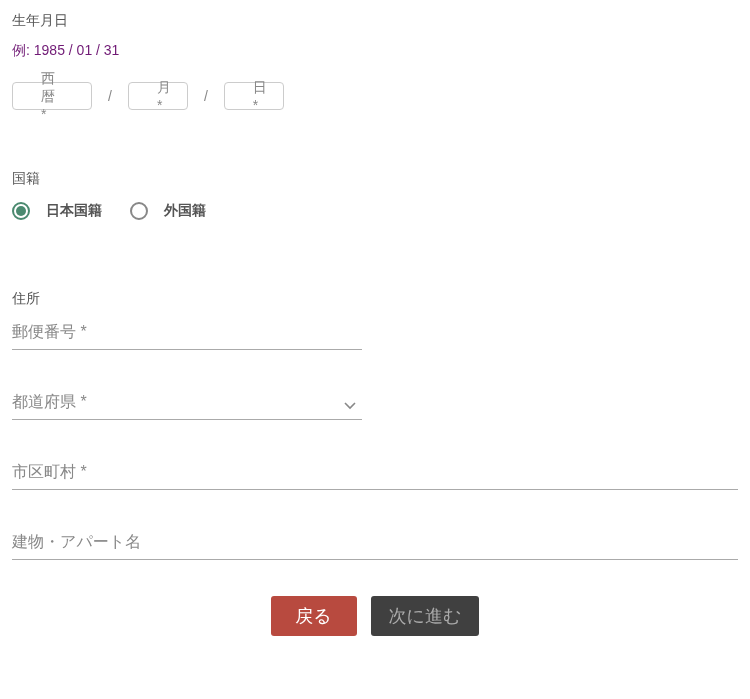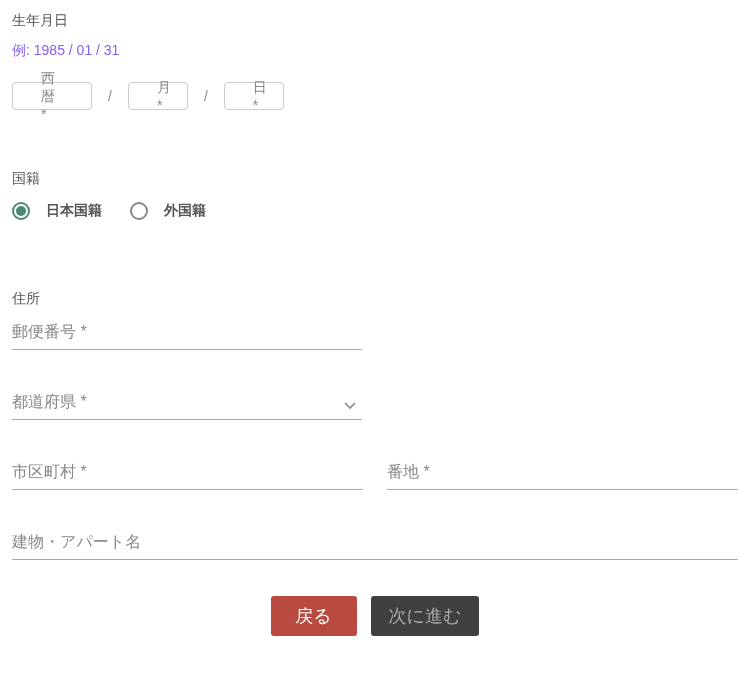--- a/index.html
+++ b/index.html
@@ -11,21 +11,21 @@
     width: 750px;
     background: #fff;
   }
   .section-label {
     font-weight: normal;
     color: #555;
     font-size: 14px;
     margin-bottom: 12px;
   }
   .example {
-    color: #8b5cf6;
+    color: #701a75;
     font-size: 14px;
     margin-bottom: 22px;
   }
   .dob-row {
     display: flex;
     align-items: center;
     gap: 12px;
     margin-bottom: 60px;
   }
   .boxed-input {
@@ -174,25 +174,20 @@
     </span>
   </div>
 </div>
 
 <div class="row2">
   <div class="col">
     <div class="underline-field">
       <span>市区町村 *</span>
     </div>
   </div>
-  <div class="col">
-    <div class="underline-field">
-      <span>番地 *</span>
-    </div>
-  </div>
 </div>
 
 <div class="field-wrap" style="margin-bottom:0;">
   <div class="underline-field">
     <span>建物・アパート名</span>
   </div>
 </div>
 
 <div class="button-row">
   <button class="btn btn-back">戻る</button>

